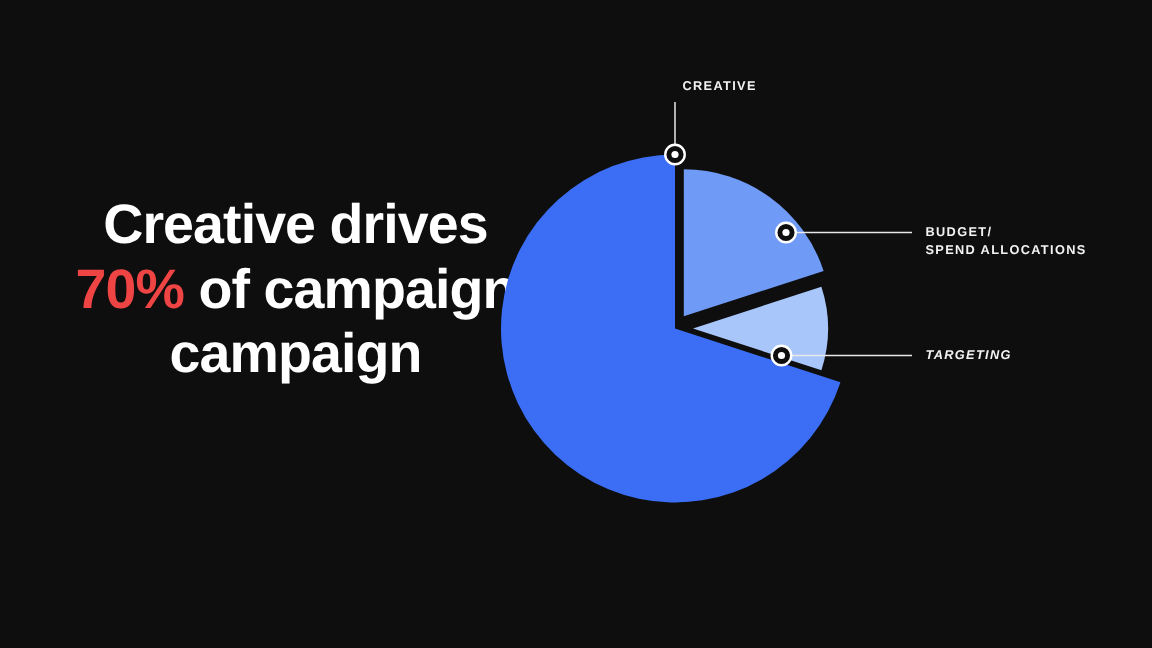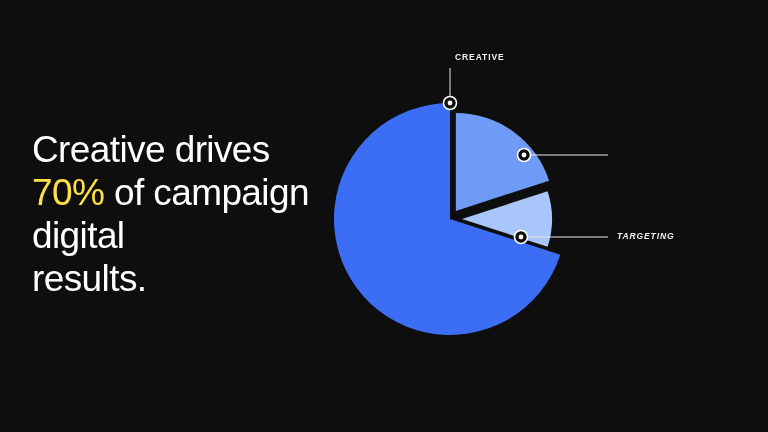--- a/index.html
+++ b/index.html
@@ -17,32 +17,33 @@
   #stage {
     position: absolute;
     inset: 0;
     width: 768px;
     height: 432px;
   }
 
   
   #headline {
     position: absolute;
-    left: 32px;
+    left: 47px;
     top: 128px;
     width: 300px;
     font-size: 37px;
     line-height: 43px;
-    font-weight: 400;
+    font-weight: 700;
     letter-spacing: -0.6px;
     color: #ffffff;
     font-family: "Liberation Sans", sans-serif;
+    text-align: center;
   }
   #headline .accent {
-    color: #fde047;
+    color: #ef4444;
   }
 
   
   #chart-area {
     position: absolute;
     left: 0;
     top: 0;
     width: 768px;
     height: 432px;
   }
@@ -80,22 +81,21 @@
   }
 </style>
 </head>
 <body>
 
 <div id="stage">
 
   <div id="headline">
     <span>Creative drives</span><br>
     <span class="accent">70%</span><span> of campaign</span><br>
-    <span>digital</span><br>
-    <span>results.</span>
+    <span>campaign</span><br>
   </div>
 
   <div id="chart-area">
     <svg class="chart-svg" width="768" height="432" viewBox="0 0 768 432">
         <path d="M 450.00 219.00 L 450.00 103.00 A 116 116 0 1 0 560.32 254.85 Z" fill="#3b6ef5"></path>
         <path d="M 455.88 210.91 L 455.88 112.91 A 98 98 0 0 1 549.08 180.63 Z" fill="#6f9bf7"></path>
         <path d="M 462.00 219.00 L 547.60 191.19 A 90 90 0 0 1 547.60 246.81 Z" fill="#a9c6fb"></path>
 
       <line x1="450" y1="103" x2="450" y2="68" stroke="#e8e8e8" stroke-width="1"></line>
 
@@ -114,17 +114,19 @@
       </g>
 
       <g>
         <circle cx="521" cy="237" r="6.5" fill="#0e0e0e" stroke="#ffffff" stroke-width="1.6"></circle>
         <circle cx="521" cy="237" r="2.4" fill="#ffffff"></circle>
       </g>
     </svg>
 
     <div class="callout-label" id="label-creative">CREATIVE</div>
 
+    <div class="callout-label" id="label-budget">BUDGET/
+SPEND ALLOCATIONS</div>
 
     <div class="callout-label" id="label-targeting">TARGETING</div>
   </div>
 
 </div>
 
 </body></html>

